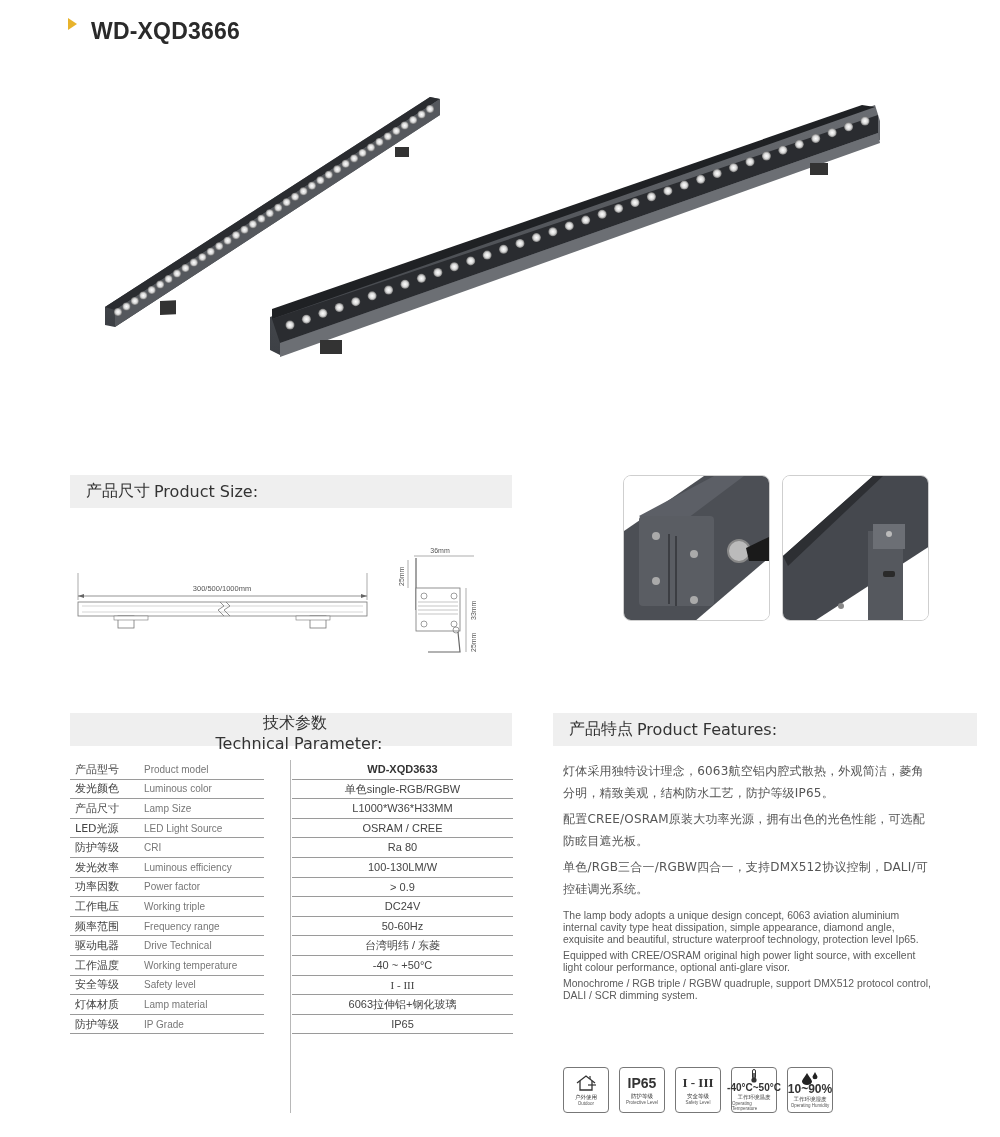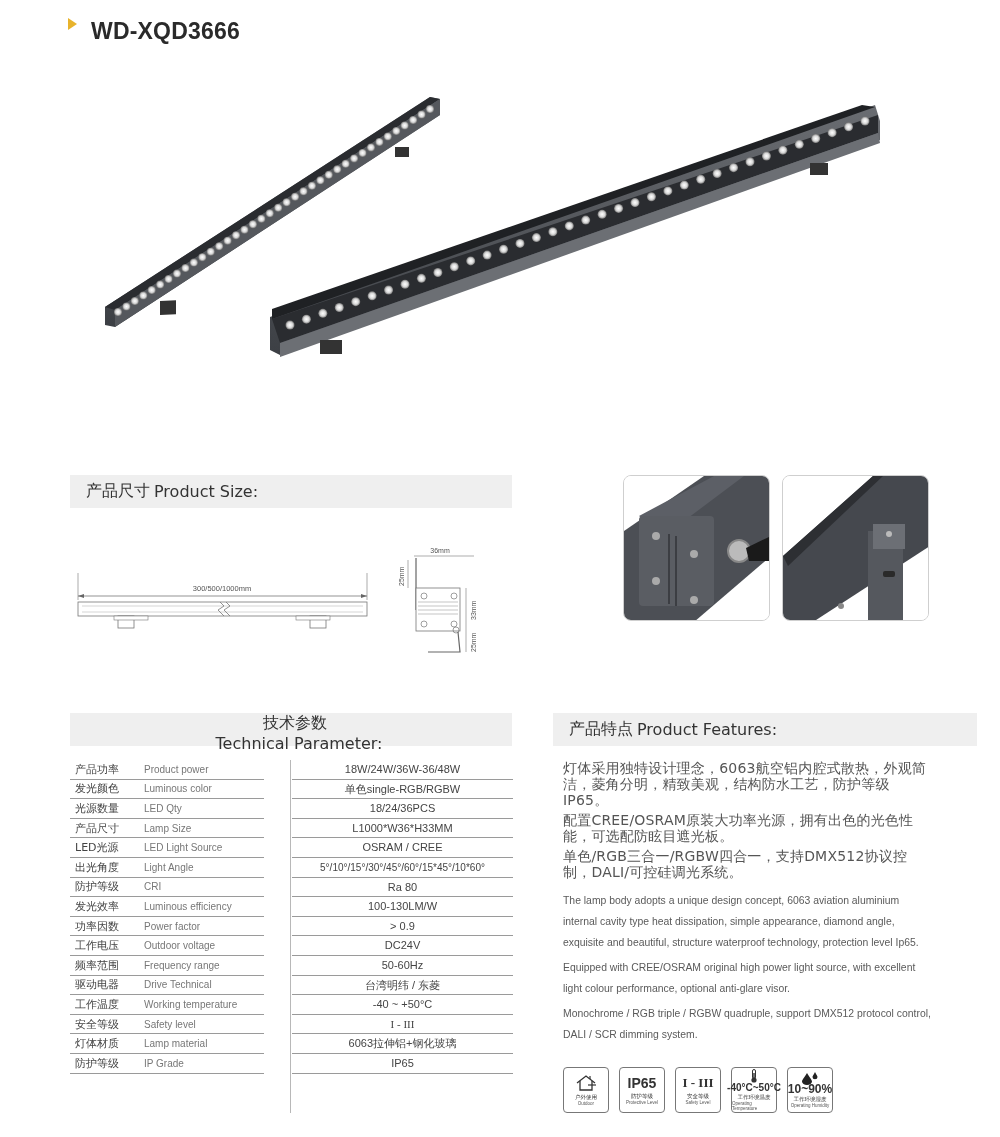--- a/index.html
+++ b/index.html
@@ -22,22 +22,22 @@
   .params { position: absolute; left: 70px; top: 760px; width: 445px; }
   .prow { position: relative; height: 19.6px; }
   .prow .lcell { position: absolute; left: 0; top: 0; width: 194px; height: 19.6px; border-bottom: 1px solid #9a9a9a; display: flex; align-items: center; }
   .prow .cn { width: 74px; padding-left: 5px; font-size: 11px; color: #444; }
   .prow .en { font-size: 10px; color: #777; font-family: "Liberation Sans", sans-serif; }
   .prow .rcell { position: absolute; left: 222px; top: 0; width: 221px; height: 19.6px; border-bottom: 1px solid #9a9a9a; text-align: center; font-size: 11px; color: #444; line-height: 19px; font-family: "Liberation Sans", sans-serif; }
   .prow.first .rcell { font-weight: bold; color: #333; }
   .vdivider { position: absolute; left: 290px; top: 760px; width: 1px; height: 353px; background: #b8b8b8; }
 
   .features { position: absolute; left: 563px; top: 760px; width: 370px; color: #555; }
-  .features p.cn { font-size: 14px; line-height: 16px; margin-bottom: 4px; letter-spacing: 0.2px; }
-  .features p.en { font-size: 10.4px; line-height: 21px; margin-bottom: 4px; font-family: "Liberation Sans", sans-serif; color: #5a5a5a; }
+  .features p.cn { font-size: 12px; line-height: 22px; margin-bottom: 4px; letter-spacing: 0.2px; }
+  .features p.en { font-size: 10.4px; line-height: 12px; margin-bottom: 4px; font-family: "Liberation Sans", sans-serif; color: #5a5a5a; }
   .features .gap { height: 6px; }
 
   .badges { position: absolute; left: 563px; top: 1067px; display: flex; gap: 10px; }
   .badge { width: 46px; height: 46px; border: 1.5px solid #777; border-radius: 4px; display: flex; flex-direction: column; align-items: center; justify-content: center; color: #333; }
   .badge .big { font-family: "Liberation Sans", sans-serif; font-weight: bold; font-size: 14px; line-height: 16px; }
   .badge .big.serif { font-family: "Liberation Serif", serif; font-size: 13px; }
   .badge .mid { font-family: "Liberation Sans", sans-serif; font-weight: bold; font-size: 10px; line-height: 9px; }
   .badge .cn { font-size: 5.5px; line-height: 7px; margin-top: 2px; }
   .badge .en { font-size: 4.5px; line-height: 5px; color: #555; font-family: "Liberation Sans", sans-serif; }
 </style>
@@ -233,64 +233,50 @@
 </div>
 
 <div class="sec-head" style="left:70px; top:713px; width:442px;flex-direction:column;">
   <span class="cn" style="margin-right:8px;">技术参数</span>
   <span class="en">Technical Parameter:</span>
 </div>
 
 <div class="vdivider"></div>
 
 <div class="params">
-  <div class="prow">
-      <div class="lcell">
-        <span class="cn">产品功率</span>
-        <span class="en">Product power</span>
-      </div>
-      <div class="rcell">18W/24W/36W-36/48W</div>
+  <div class="prow first">
+      <div class="lcell">
+        <span class="cn">产品型号</span>
+        <span class="en">Product model</span>
+      </div>
+      <div class="rcell">WD-XQD3633</div>
     </div>
   <div class="prow">
       <div class="lcell">
         <span class="cn">发光颜色</span>
         <span class="en">Luminous color</span>
       </div>
       <div class="rcell">单色single-RGB/RGBW</div>
     </div>
   <div class="prow">
       <div class="lcell">
-        <span class="cn">光源数量</span>
-        <span class="en">LED Qty</span>
-      </div>
-      <div class="rcell">18/24/36PCS</div>
-    </div>
-  <div class="prow">
-      <div class="lcell">
         <span class="cn">产品尺寸</span>
         <span class="en">Lamp Size</span>
       </div>
       <div class="rcell">L1000*W36*H33MM</div>
     </div>
   <div class="prow">
       <div class="lcell">
         <span class="cn">LED光源</span>
         <span class="en">LED Light Source</span>
       </div>
       <div class="rcell">OSRAM / CREE</div>
     </div>
   <div class="prow">
       <div class="lcell">
-        <span class="cn">出光角度</span>
-        <span class="en">Light Angle</span>
-      </div>
-      <div class="rcell" style="font-size:10px;">5°/10°/15°/30°/45°/60°/15*45°/10*60°</div>
-    </div>
-  <div class="prow">
-      <div class="lcell">
         <span class="cn">防护等级</span>
         <span class="en">CRI</span>
       </div>
       <div class="rcell">Ra 80</div>
     </div>
   <div class="prow">
       <div class="lcell">
         <span class="cn">发光效率</span>
         <span class="en">Luminous efficiency</span>
       </div>
@@ -299,21 +285,21 @@
   <div class="prow">
       <div class="lcell">
         <span class="cn">功率因数</span>
         <span class="en">Power factor</span>
       </div>
       <div class="rcell">&gt; 0.9</div>
     </div>
   <div class="prow">
       <div class="lcell">
         <span class="cn">工作电压</span>
-        <span class="en">Outdoor voltage</span>
+        <span class="en">Working triple</span>
       </div>
       <div class="rcell">DC24V</div>
     </div>
   <div class="prow">
       <div class="lcell">
         <span class="cn">频率范围</span>
         <span class="en">Frequency range</span>
       </div>
       <div class="rcell">50-60Hz</div>
     </div>

